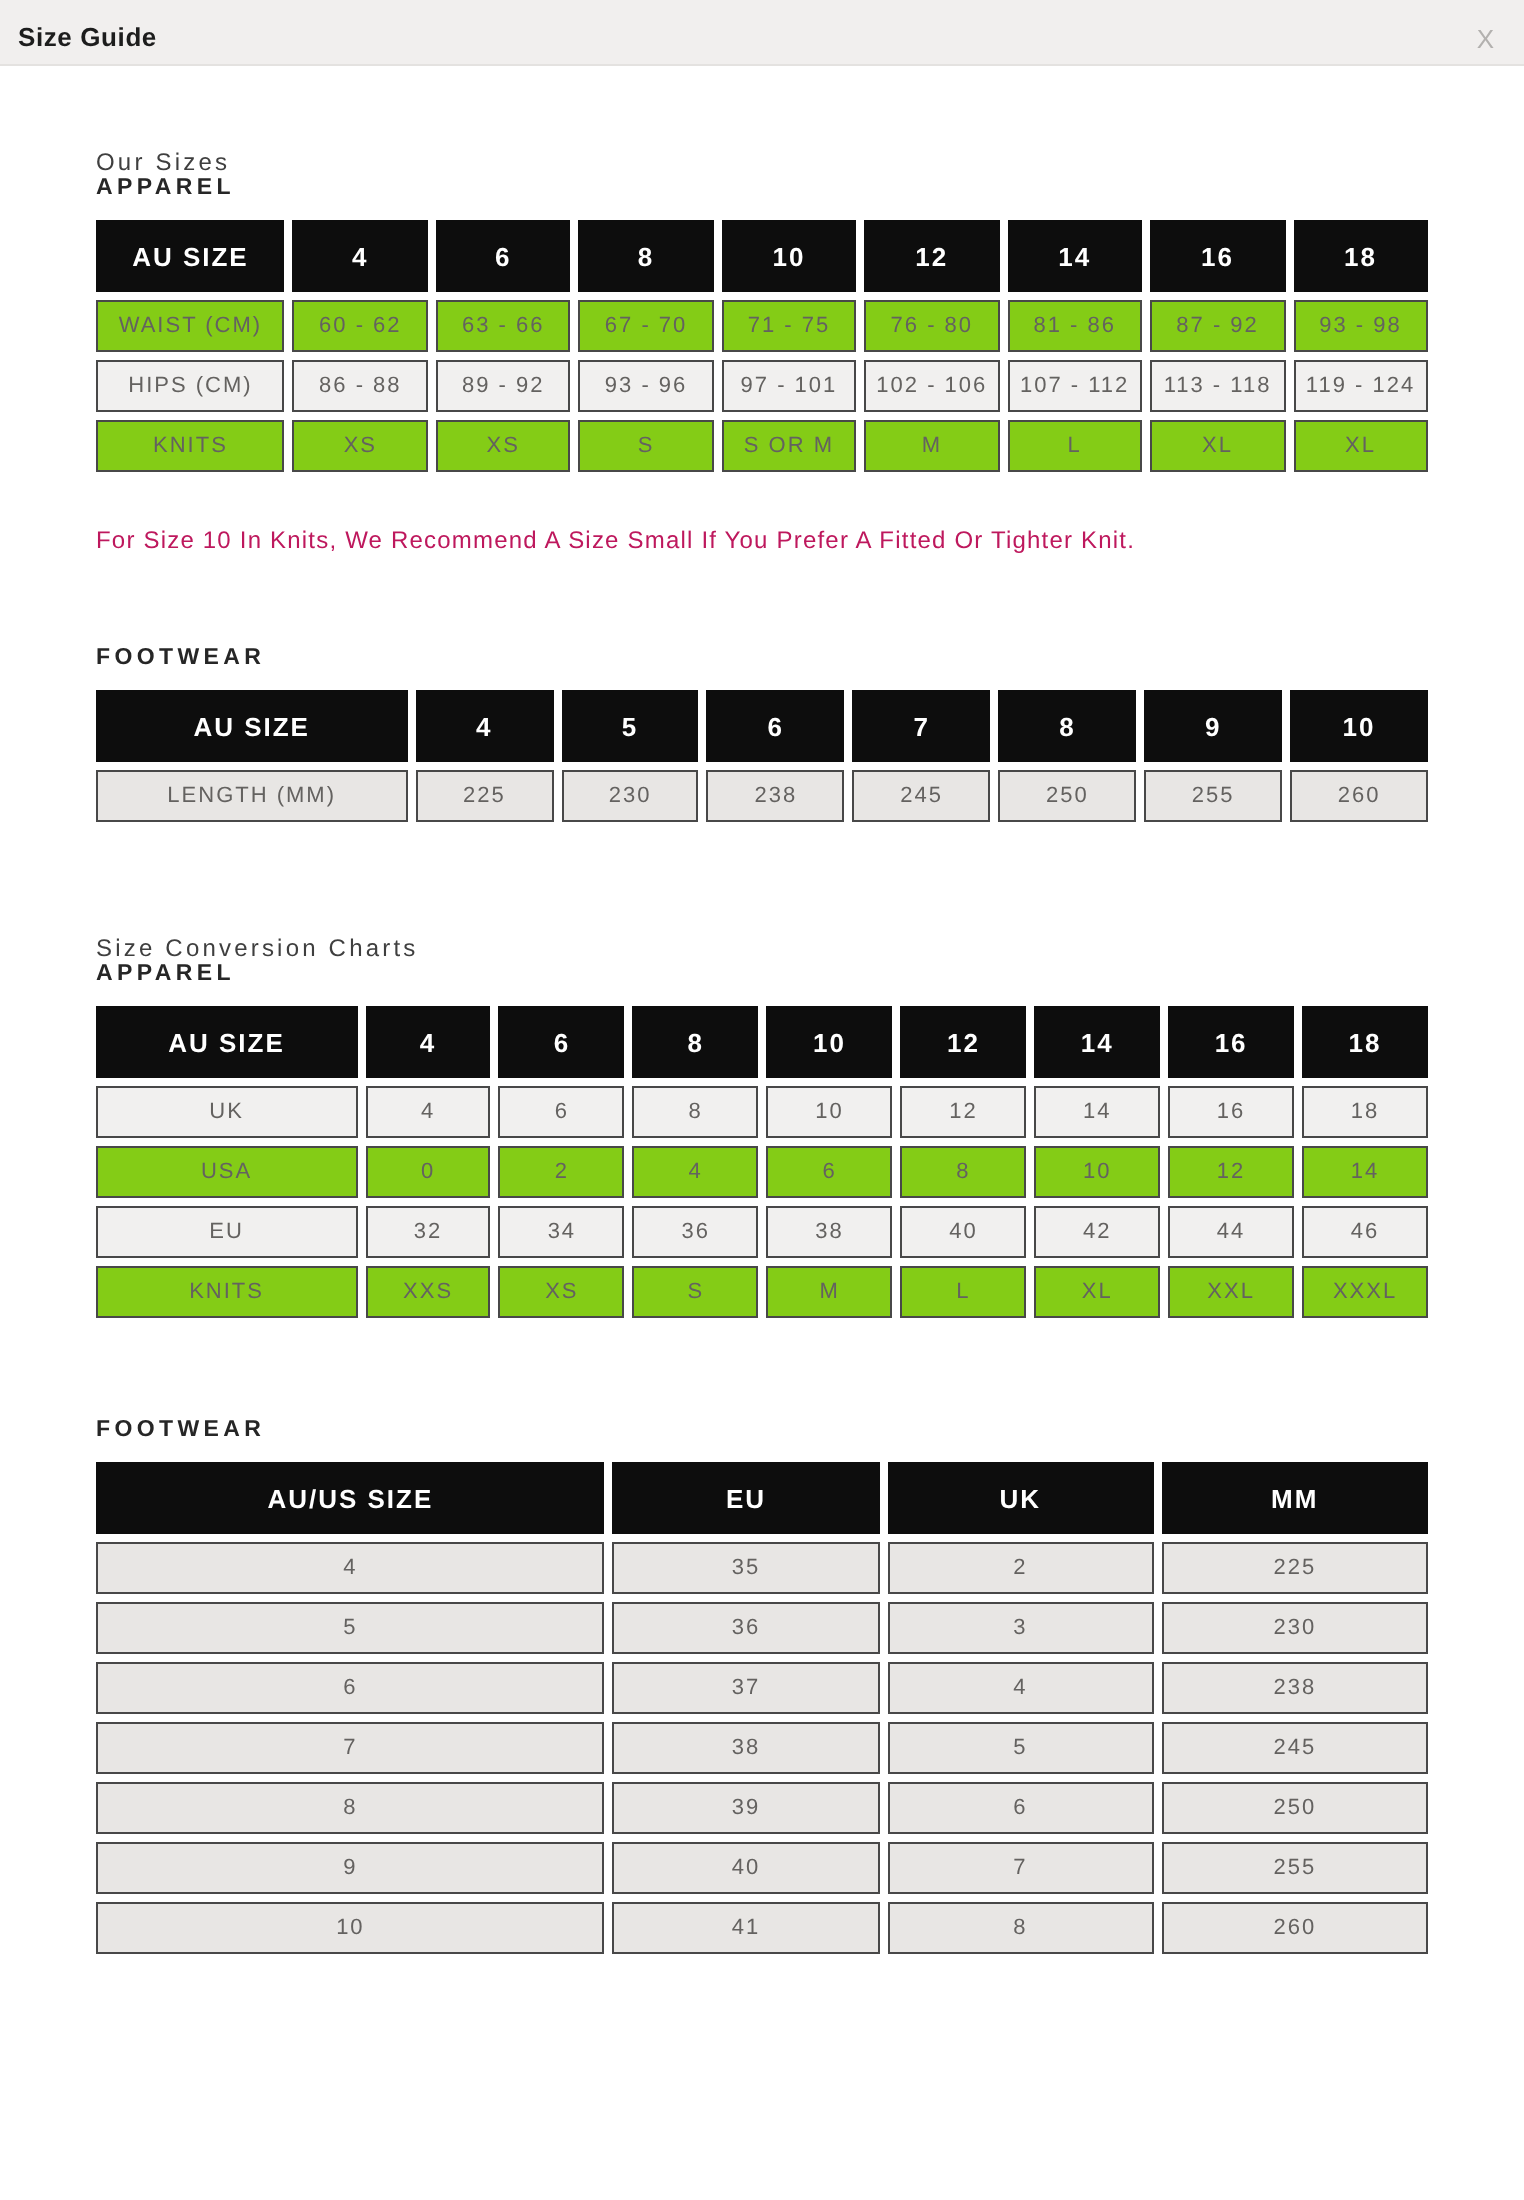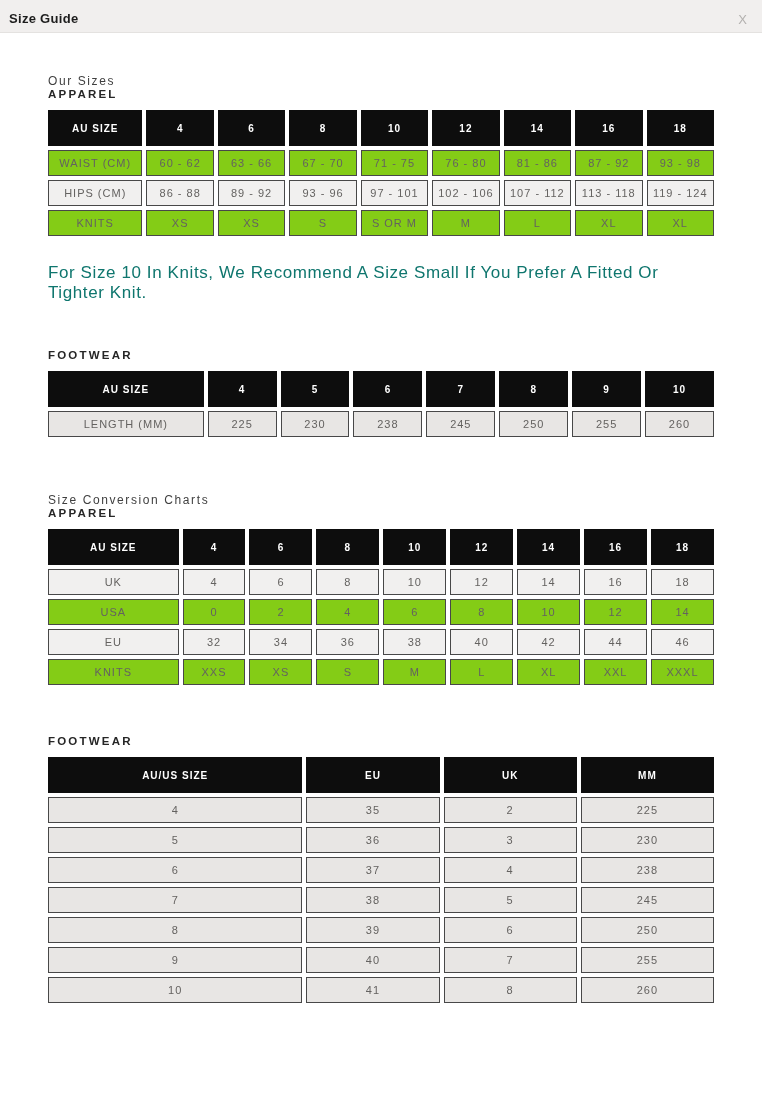--- a/index.html
+++ b/index.html
@@ -60,44 +60,44 @@
     border-collapse: separate;
     border-spacing: 4px;
     width: calc(100% + 8px);
     margin: 6px -4px 0 -4px;
     table-layout: fixed;
   }
   th {
     background: #0d0d0d;
     border: 1px solid #0d0d0d;
     color: #ffffff;
-    font-size: 10px;
+    font-size: 13px;
     font-weight: bold;
     letter-spacing: 1px;
     height: 36px;
     text-align: center;
   }
   td {
     border: 1px solid #484848;
     height: 26px;
     text-align: center;
     font-size: 11px;
     letter-spacing: 1px;
     color: #646260;
     background: #e8e6e4;
   }
   tr.row-light td { background: #f1f0ef; }
   tr.row-dark  td { background: #84cc16; }
   tr.row-flat  td { background: #e8e6e4; }
 
   .note {
     margin-top: 23px;
-    font-size: 17px;
+    font-size: 12px;
     letter-spacing: 0.6px;
-    color: #0f766e;
+    color: #be185d;
   }
 </style>
 </head>
 <body>
 
 <div class="topbar">
   <span class="topbar-title">Size Guide</span>
   <span class="close-btn">X</span>
 </div>
 

